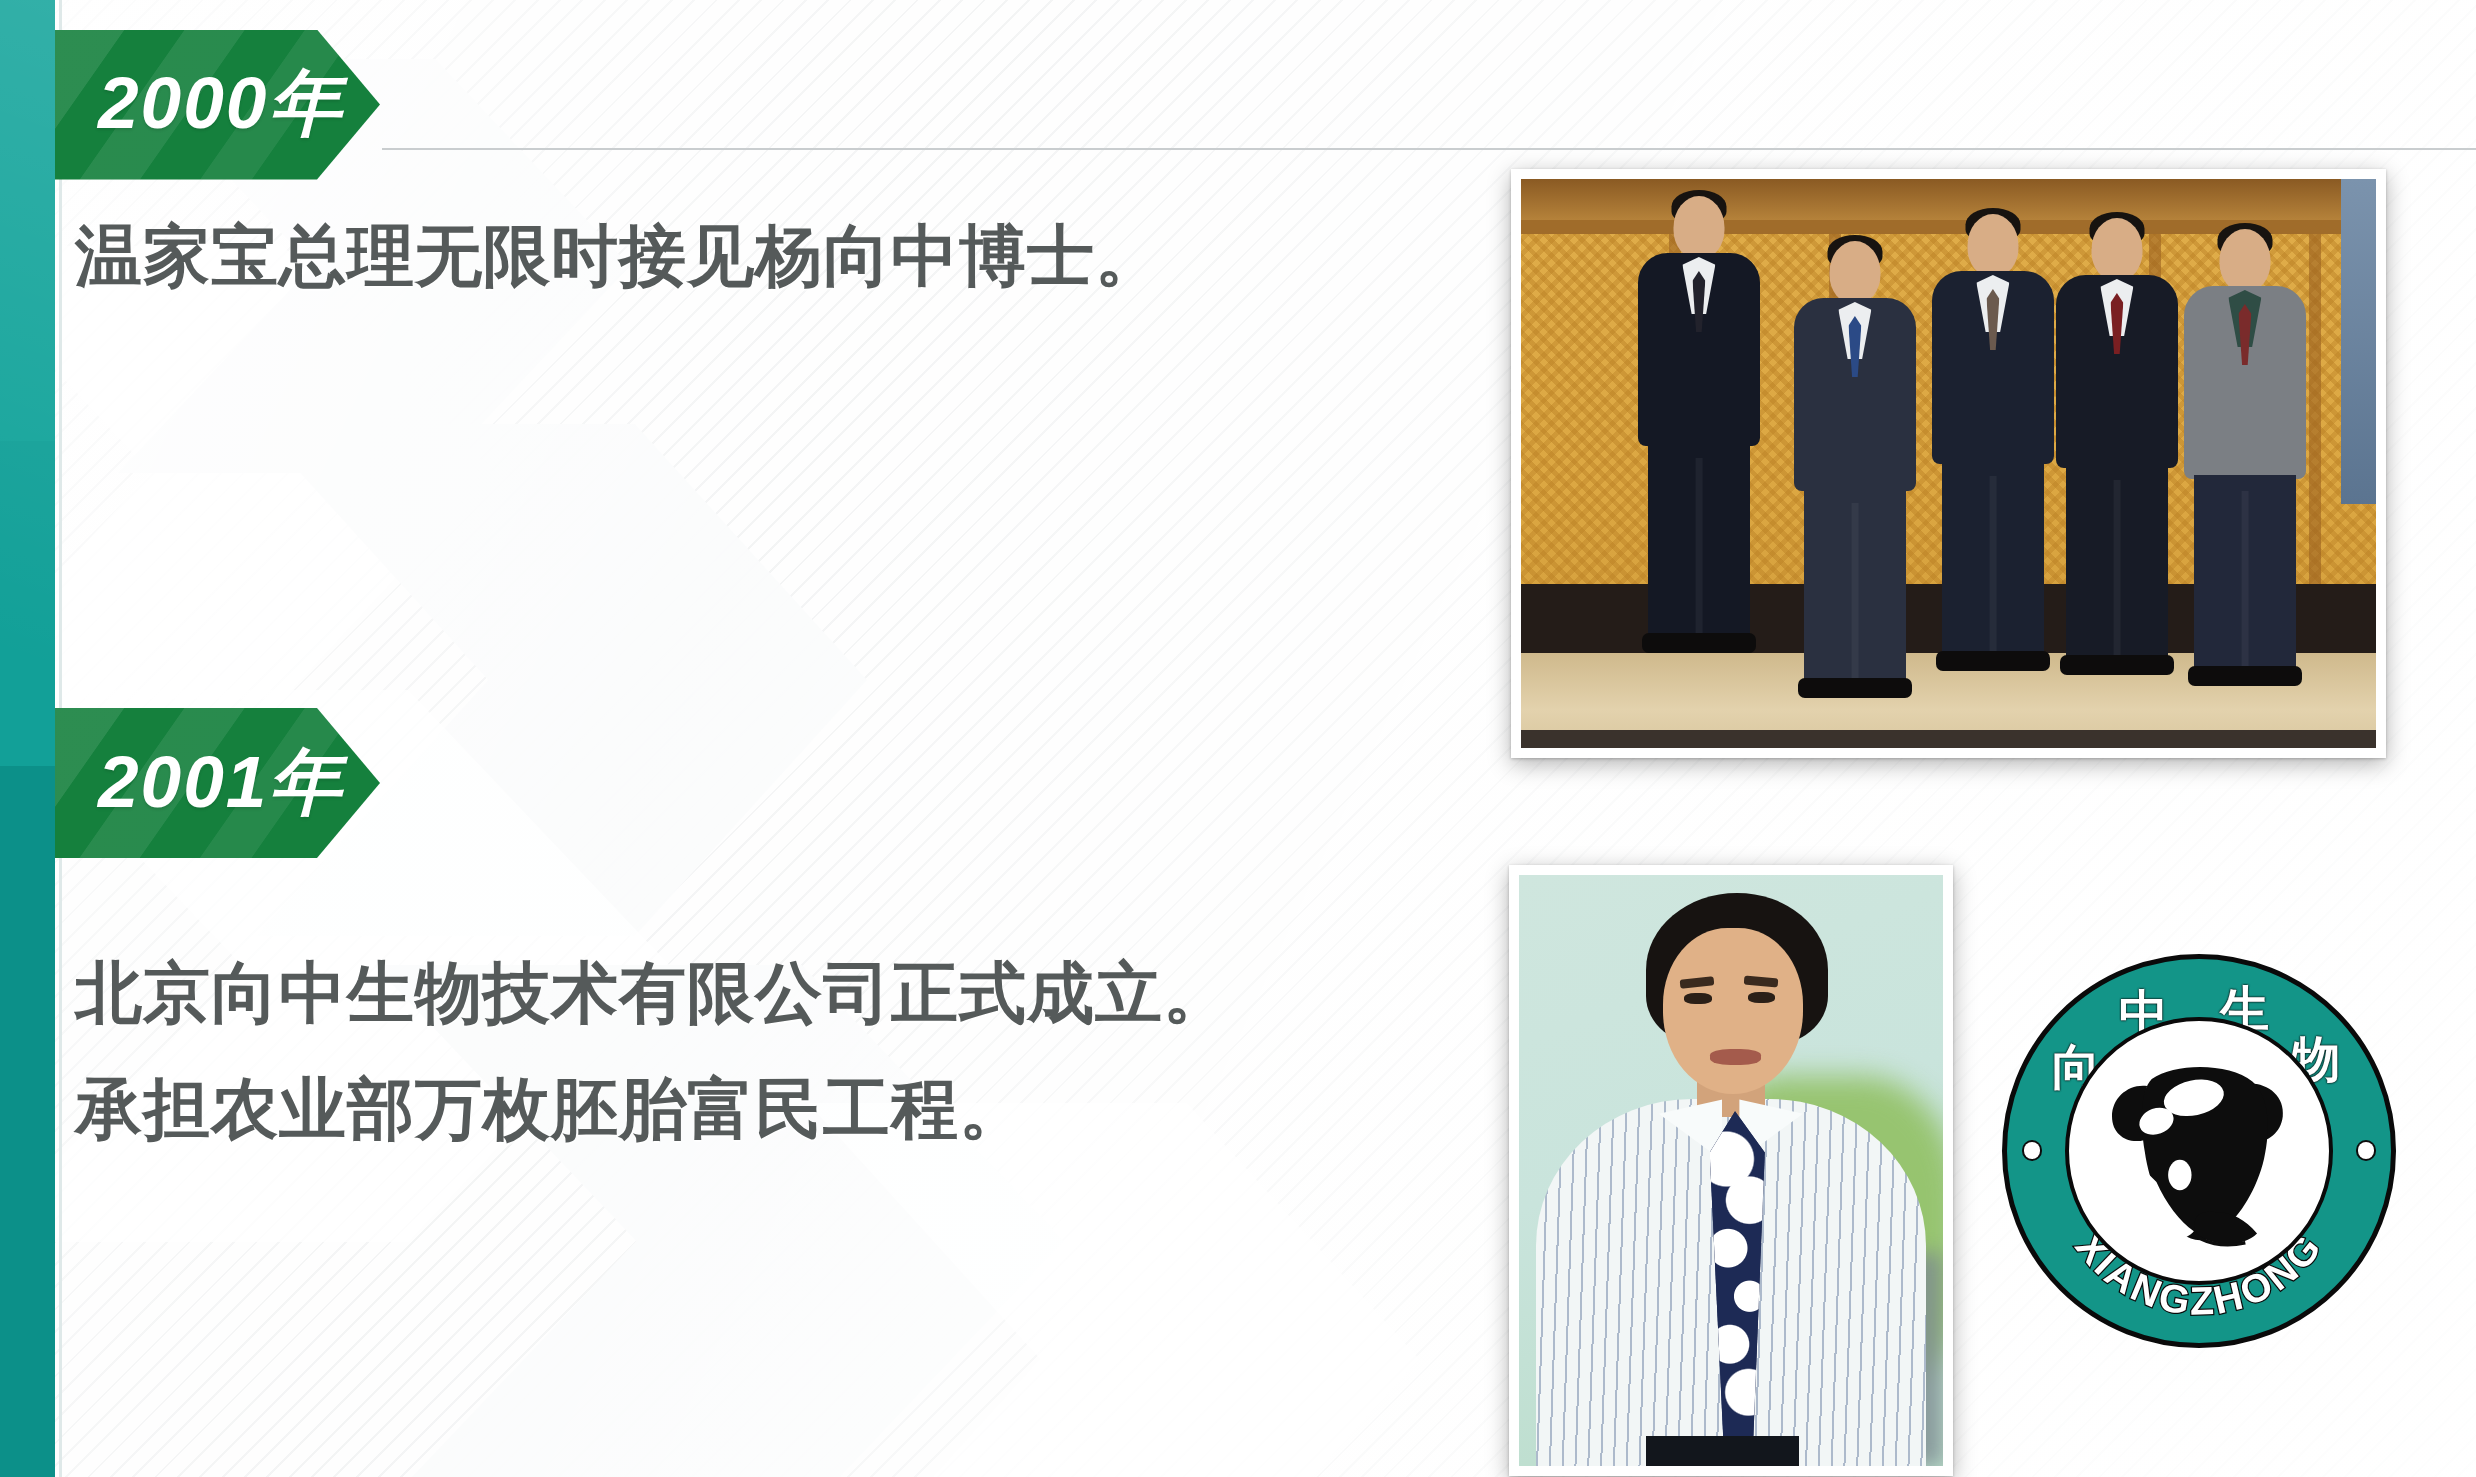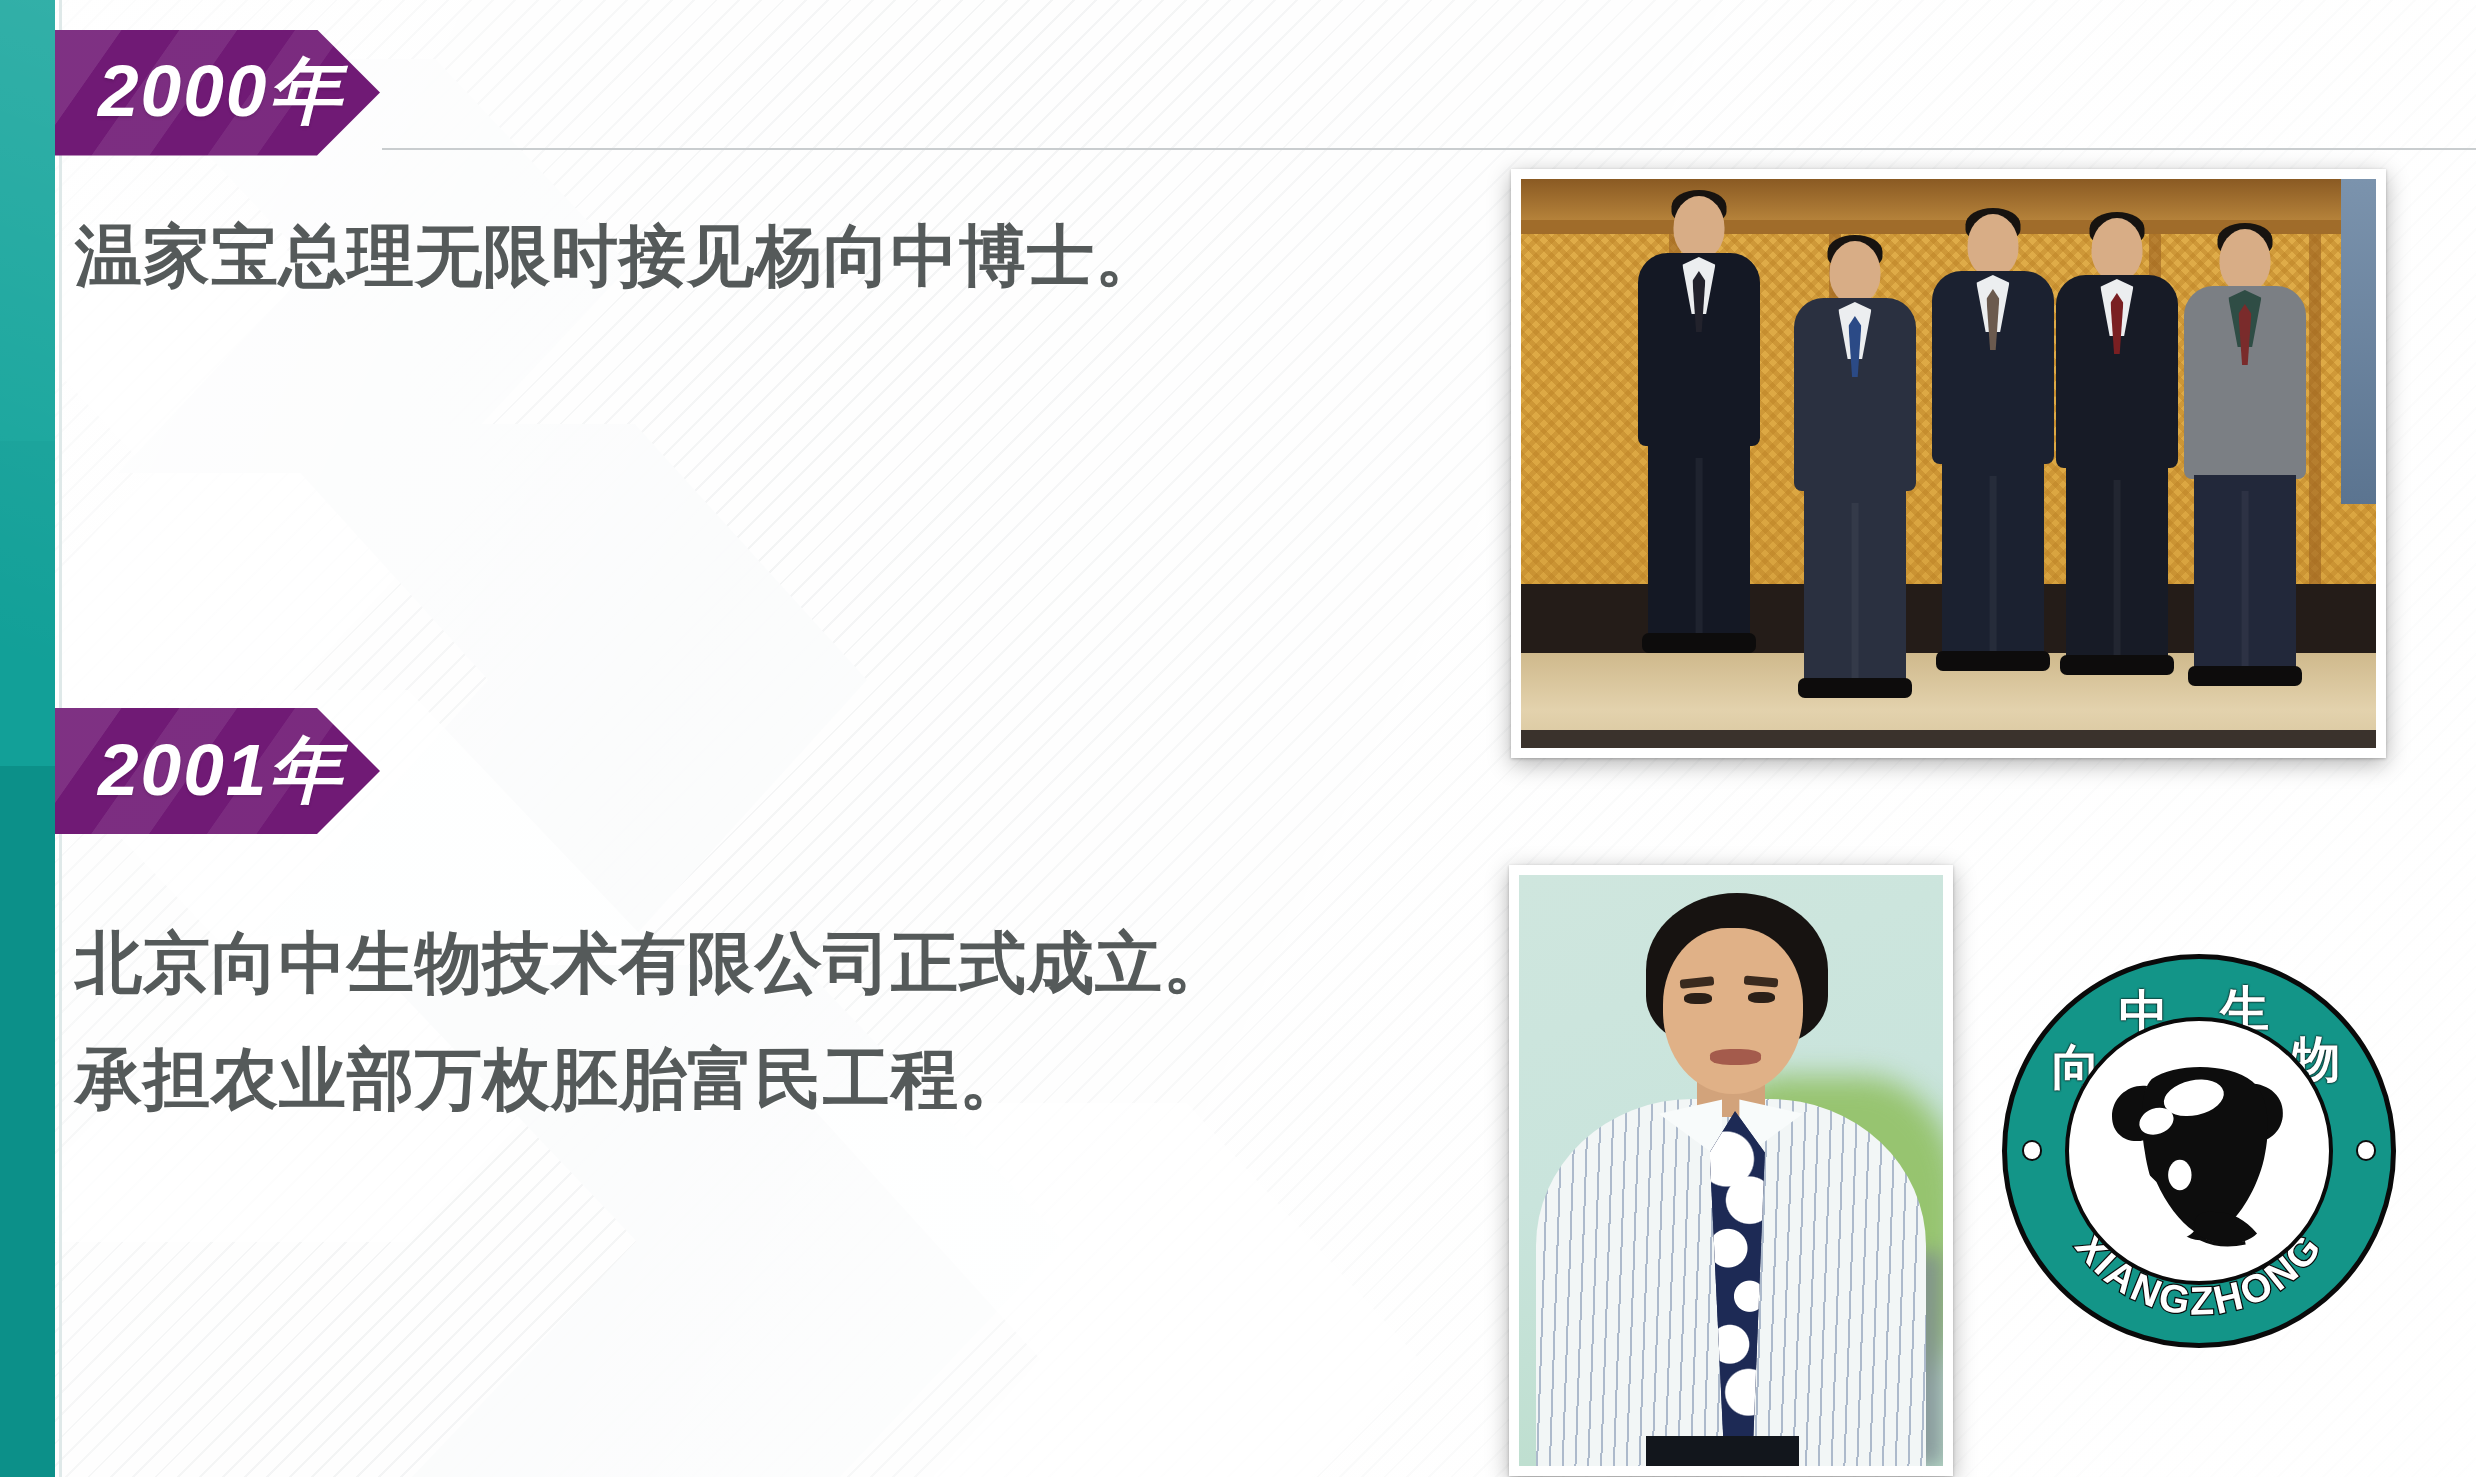--- a/index.html
+++ b/index.html
@@ -40,24 +40,24 @@
   .rail-c{position:absolute;left:0;top:766px;width:55px;height:711px;background:#0c9089;}
   .rail-hi{position:absolute;left:0;top:0;width:55px;height:1478px;
      background:linear-gradient(200deg,rgba(255,255,255,0.13) 0%,rgba(255,255,255,0) 45%);}
 
   
   .rail-sep{position:absolute;left:59px;top:0;width:3px;height:1478px;background:#dfe9e9;}
 
   
   .year-tag{
     position:absolute;
-    height:126px;
+    height:150px;
     color:#fff;
     display:flex;align-items:center;
-    background:#701a75;
+    background:#15803d;
     clip-path:polygon(0 0, calc(100% - 63px) 0, 100% 50%, calc(100% - 63px) 100%, 0 100%);
   }
   .year-tag .sheen{
     position:absolute;inset:0;
     background:
       linear-gradient(125deg,rgba(255,255,255,0.10) 0 16%,rgba(255,255,255,0) 16.2% 30%,
                               rgba(255,255,255,0.085) 30.2% 44%,rgba(255,255,255,0) 44.2% 58%,
                               rgba(255,255,255,0.075) 58.2% 70%,rgba(255,255,255,0) 70.2% 100%);
     pointer-events:none;
   }
@@ -87,21 +87,21 @@
     position:absolute;
     color:#555a5a;
     font-weight:bold;
     font-size:67px;
     line-height:1.22;
     letter-spacing:1px;
     white-space:nowrap;
     text-shadow:0 2px 2px rgba(255,255,255,0.85);
   }
   #desc2000{left:75px;top:215px;}
-  #desc2001{left:75px;top:923px;font-family:Liberation Serif, serif;}
+  #desc2001{left:75px;top:952px;}
   #desc2001 .l2{margin-top:34px;}
   .desc .l1,.desc .l2{display:block;}
 
   
   .photo{
     position:absolute;
     background:#fff;
     padding:9.9px;
     box-shadow:0 5.9px 21.7px rgba(0,0,0,0.30), 0 1px 3px rgba(0,0,0,0.22);
   }

